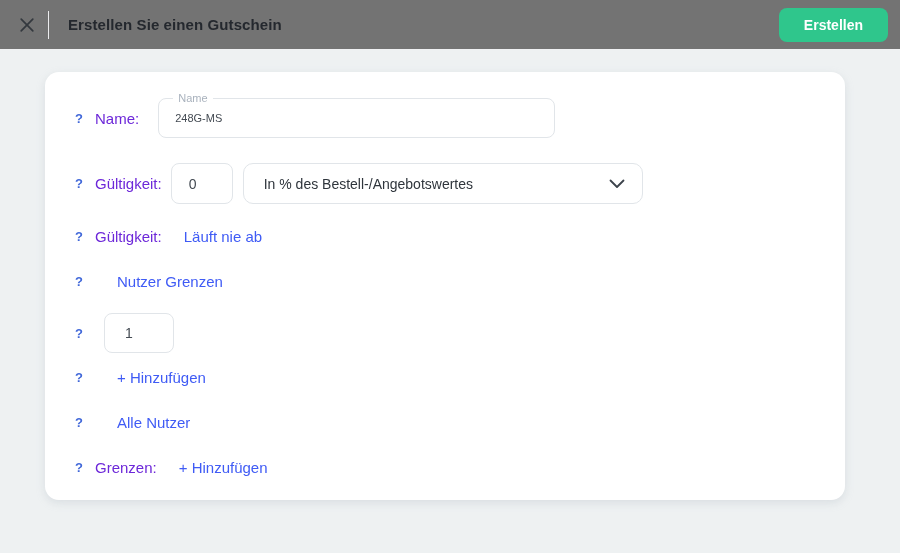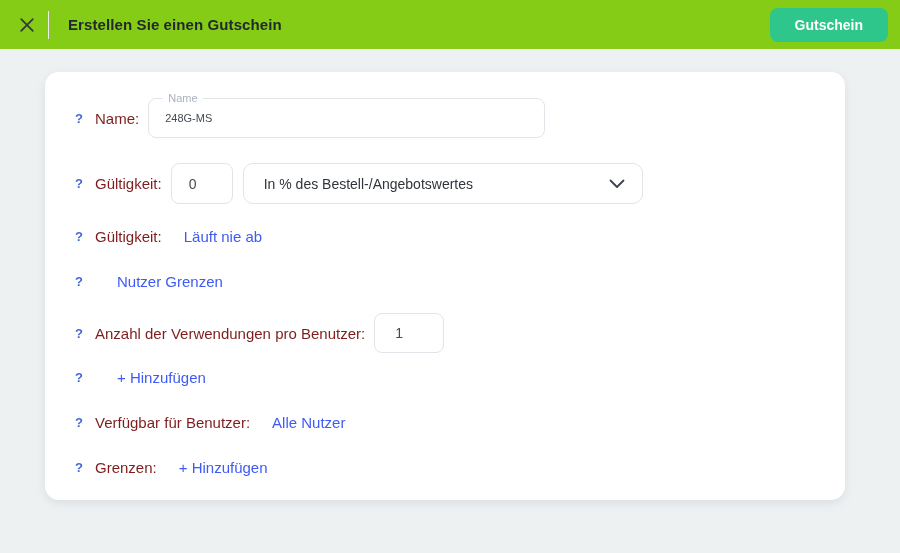--- a/index.html
+++ b/index.html
@@ -4,21 +4,21 @@
 <style>
   * { margin: 0; padding: 0; box-sizing: border-box; }
   html, body {
     width: 900px; height: 553px;
     font-family: "Liberation Sans", sans-serif;
     background: #eef1f2;
     overflow: hidden;
   }
   
   .header {
-    height: 50px; background: #84cc16;
+    height: 50px; background: #737373;
     border-bottom: 1px solid #f0f1f3;
     display: flex; align-items: center;
     padding: 0 10px 0 13px;
   }
   .close-btn {
     width: 28px; height: 28px;
     background: none; border: none; cursor: pointer;
     display: flex; align-items: center; justify-content: center;
   }
   .header-divider {
@@ -53,29 +53,29 @@
   .row-peruser   { height: 40px; margin-bottom: 14px; }
   .row-pin       { height: 20px; margin-bottom: 25px; }
   .row-available { height: 20px; margin-bottom: 25px; }
   .row-comment   { height: 20px; }
   .help {
     width: 12px; flex: 0 0 12px;
     font-size: 13px; font-weight: 700; color: #4168d9;
     margin-right: 8px; cursor: pointer; text-align: left;
   }
   .field-label {
-    color: #7f1d1d; font-weight: 500; white-space: nowrap;
+    color: #6d28d9; font-weight: 500; white-space: nowrap;
   }
   .link {
     color: #3f5bf5; text-decoration: none;
     margin-left: 22px; white-space: nowrap; cursor: pointer;
   }
   
   .outlined-wrap {
-    position: relative; margin-left: 9px;
+    position: relative; margin-left: 19px;
     width: 397px; height: 40px;
     border: 1px solid #e1e5e9; border-radius: 8px;
     background: #fff;
   }
   .floating-label {
     position: absolute; top: -7px; left: 14px;
     font-size: 11px; color: #a9b2bd;
     background: #ffffff; padding: 0 5px; line-height: 13px;
   }
   .outlined-wrap input {
@@ -110,21 +110,21 @@
 <div class="header">
   <button class="close-btn">
     <span class="icon-wrap">
       <svg width="20" height="20" viewBox="0 0 20 20">
         <path d="M4.2 4.2 L15.8 15.8 M15.8 4.2 L4.2 15.8" stroke="#33383e" stroke-width="1.7" stroke-linecap="round" fill="none"></path>
       </svg>
     </span>
   </button>
   <div class="header-divider"></div>
   <h1 class="page-title">Erstellen Sie einen Gutschein</h1>
-  <button class="save-btn">Gutschein</button>
+  <button class="save-btn">Erstellen</button>
 </div>
 
 <div class="card">
 
   <div class="row row-name">
     <span class="help">?</span>
     <span class="field-label">Name:</span>
     <div class="outlined-wrap">
       <span class="floating-label">Name</span>
       <input type="text" value="248G-MS" style="">
@@ -151,32 +151,30 @@
     <a class="link">Läuft nie ab</a>
   </div>
 
   <div class="row row-total">
     <span class="help">?</span>
     <a class="link">Nutzer Grenzen</a>
   </div>
 
   <div class="row row-peruser">
     <span class="help">?</span>
-    <span class="field-label">Anzahl der Verwendungen pro Benutzer:</span>
     <input type="text" class="small-input peruser" value="1" style="">
   </div>
 
   <div class="row row-pin">
     <span class="help">?</span>
     <a class="link">+ Hinzufügen</a>
   </div>
 
   <div class="row row-available">
     <span class="help">?</span>
-    <span class="field-label">Verfügbar für Benutzer:</span>
     <a class="link">Alle Nutzer</a>
   </div>
 
   <div class="row row-comment">
     <span class="help">?</span>
     <span class="field-label">Grenzen:</span>
     <a class="link">+ Hinzufügen</a>
   </div>
 
 </div>

